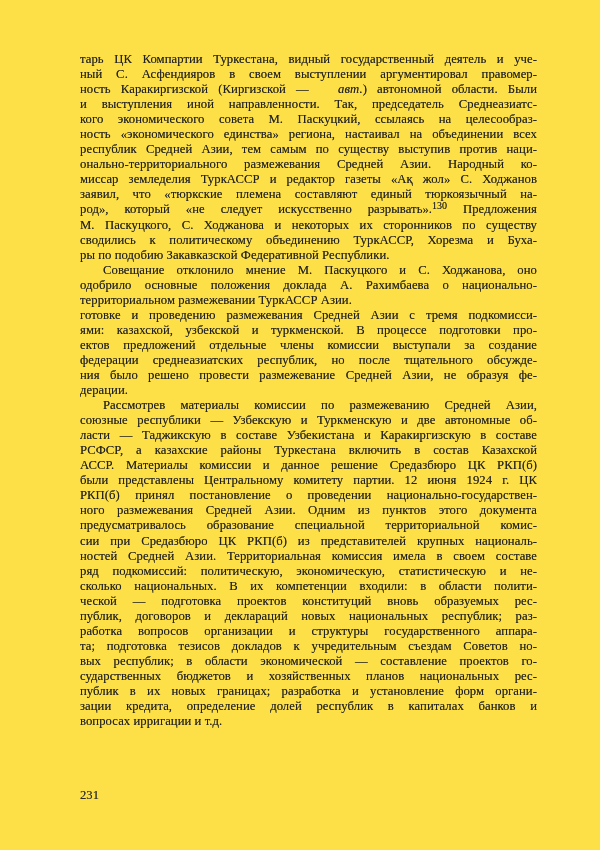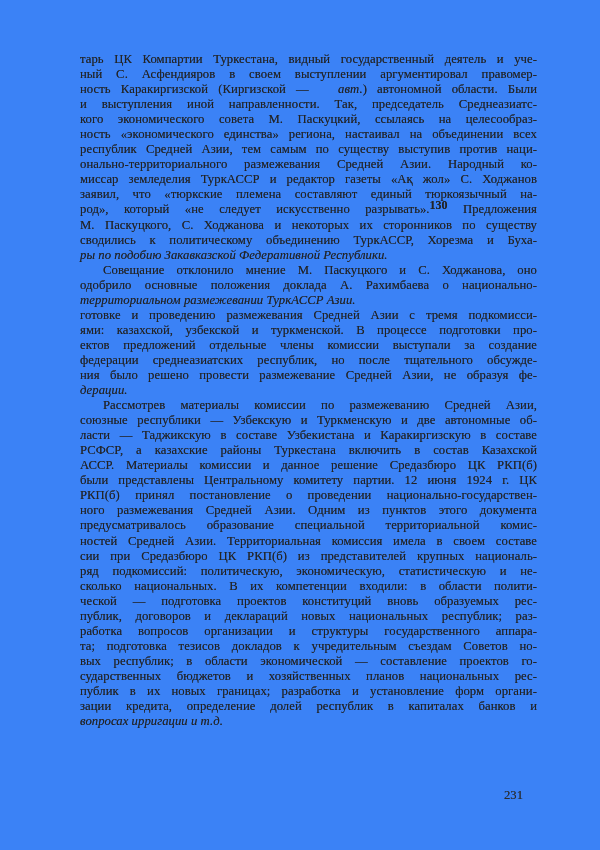--- a/index.html
+++ b/index.html
@@ -11,58 +11,56 @@
     height: 850px;
     background: #fbfbf9;
     position: relative;
     overflow: hidden;
     font-family: "Liberation Serif", "DejaVu Serif", serif;
   }
   .scan-page {
     position: absolute;
     left: 0; top: 0;
     width: 600px; height: 850px;
-    background: #3b82f6;
+    background: #fde047;
   }
   .text-block {
     position: absolute;
     left: 80px;
     top: 52px;
     width: 457px;
     color: #242424;
     font-size: 12.7px;
     line-height: 15.05px;
     text-shadow: 0 0 0.35px rgba(20,20,20,0.55);
     letter-spacing: 0.05px;
   }
   .paragraph { margin: 0; padding: 0; }
   .line {
     text-align: justify;
     text-align-last: justify;
     white-space: normal;
     height: 15.05px;
     overflow: visible;
   }
-  .line.par-end { text-align-last: left; font-style: italic; }
+  .line.par-end { text-align-last: left; }
   .line.indent { text-indent: 23px; }
   .run-n { font-style: normal; }
   .run-i { font-style: italic; margin-left: 19px; }
   .run-sup {
-    font-size: 12px;
+    font-size: 10px;
     position: relative;
     top: -4px;
     letter-spacing: 0;
-    font-weight: bold;
   }
   .page-number {
     position: absolute;
     left: 80px;
     top: 788px;
     width: 457px;
-    text-align: right;
     padding-right: 0;
     box-sizing: border-box;
     color: #2b2b2b;
     font-size: 12.7px;
     line-height: 15px;
     text-shadow: 0 0 0.35px rgba(20,20,20,0.5);
   }
   .page-number span { margin-right: 14px; }
 </style>
 </head>
@@ -102,22 +100,22 @@
       <div class="paragraph">
         <div class="line indent">Рассмотрев материалы комиссии по размежеванию Средней Азии,</div>
         <div class="line">союзные республики — Узбекскую и Туркменскую и две автономные об-</div>
         <div class="line">ласти — Таджикскую в составе Узбекистана и Каракиргизскую в составе</div>
         <div class="line">РСФСР, а казахские районы Туркестана включить в состав Казахской</div>
         <div class="line">АССР. Материалы комиссии и данное решение Средазбюро ЦК РКП(б)</div>
         <div class="line">были представлены Центральному комитету партии. 12 июня 1924 г. ЦК</div>
         <div class="line">РКП(б) принял постановление о проведении национально-государствен-</div>
         <div class="line">ного размежевания Средней Азии. Одним из пунктов этого документа</div>
         <div class="line">предусматривалось образование специальной территориальной комис-</div>
+        <div class="line">сии при Средазбюро ЦК РКП(б) из представителей крупных националь-</div>
         <div class="line">ностей Средней Азии. Территориальная комиссия имела в своем составе</div>
-        <div class="line">сии при Средазбюро ЦК РКП(б) из представителей крупных националь-</div>
         <div class="line">ряд подкомиссий: политическую, экономическую, статистическую и не-</div>
         <div class="line">сколько национальных. В их компетенции входили: в области полити-</div>
         <div class="line">ческой — подготовка проектов конституций вновь образуемых рес-</div>
         <div class="line">публик, договоров и деклараций новых национальных республик; раз-</div>
         <div class="line">работка вопросов организации и структуры государственного аппара-</div>
         <div class="line">та; подготовка тезисов докладов к учредительным съездам Советов но-</div>
         <div class="line">вых республик; в области экономической — составление проектов го-</div>
         <div class="line">сударственных бюджетов и хозяйственных планов национальных рес-</div>
         <div class="line">публик в их новых границах; разработка и установление форм органи-</div>
         <div class="line">зации кредита, определение долей республик в капиталах банков и</div>

